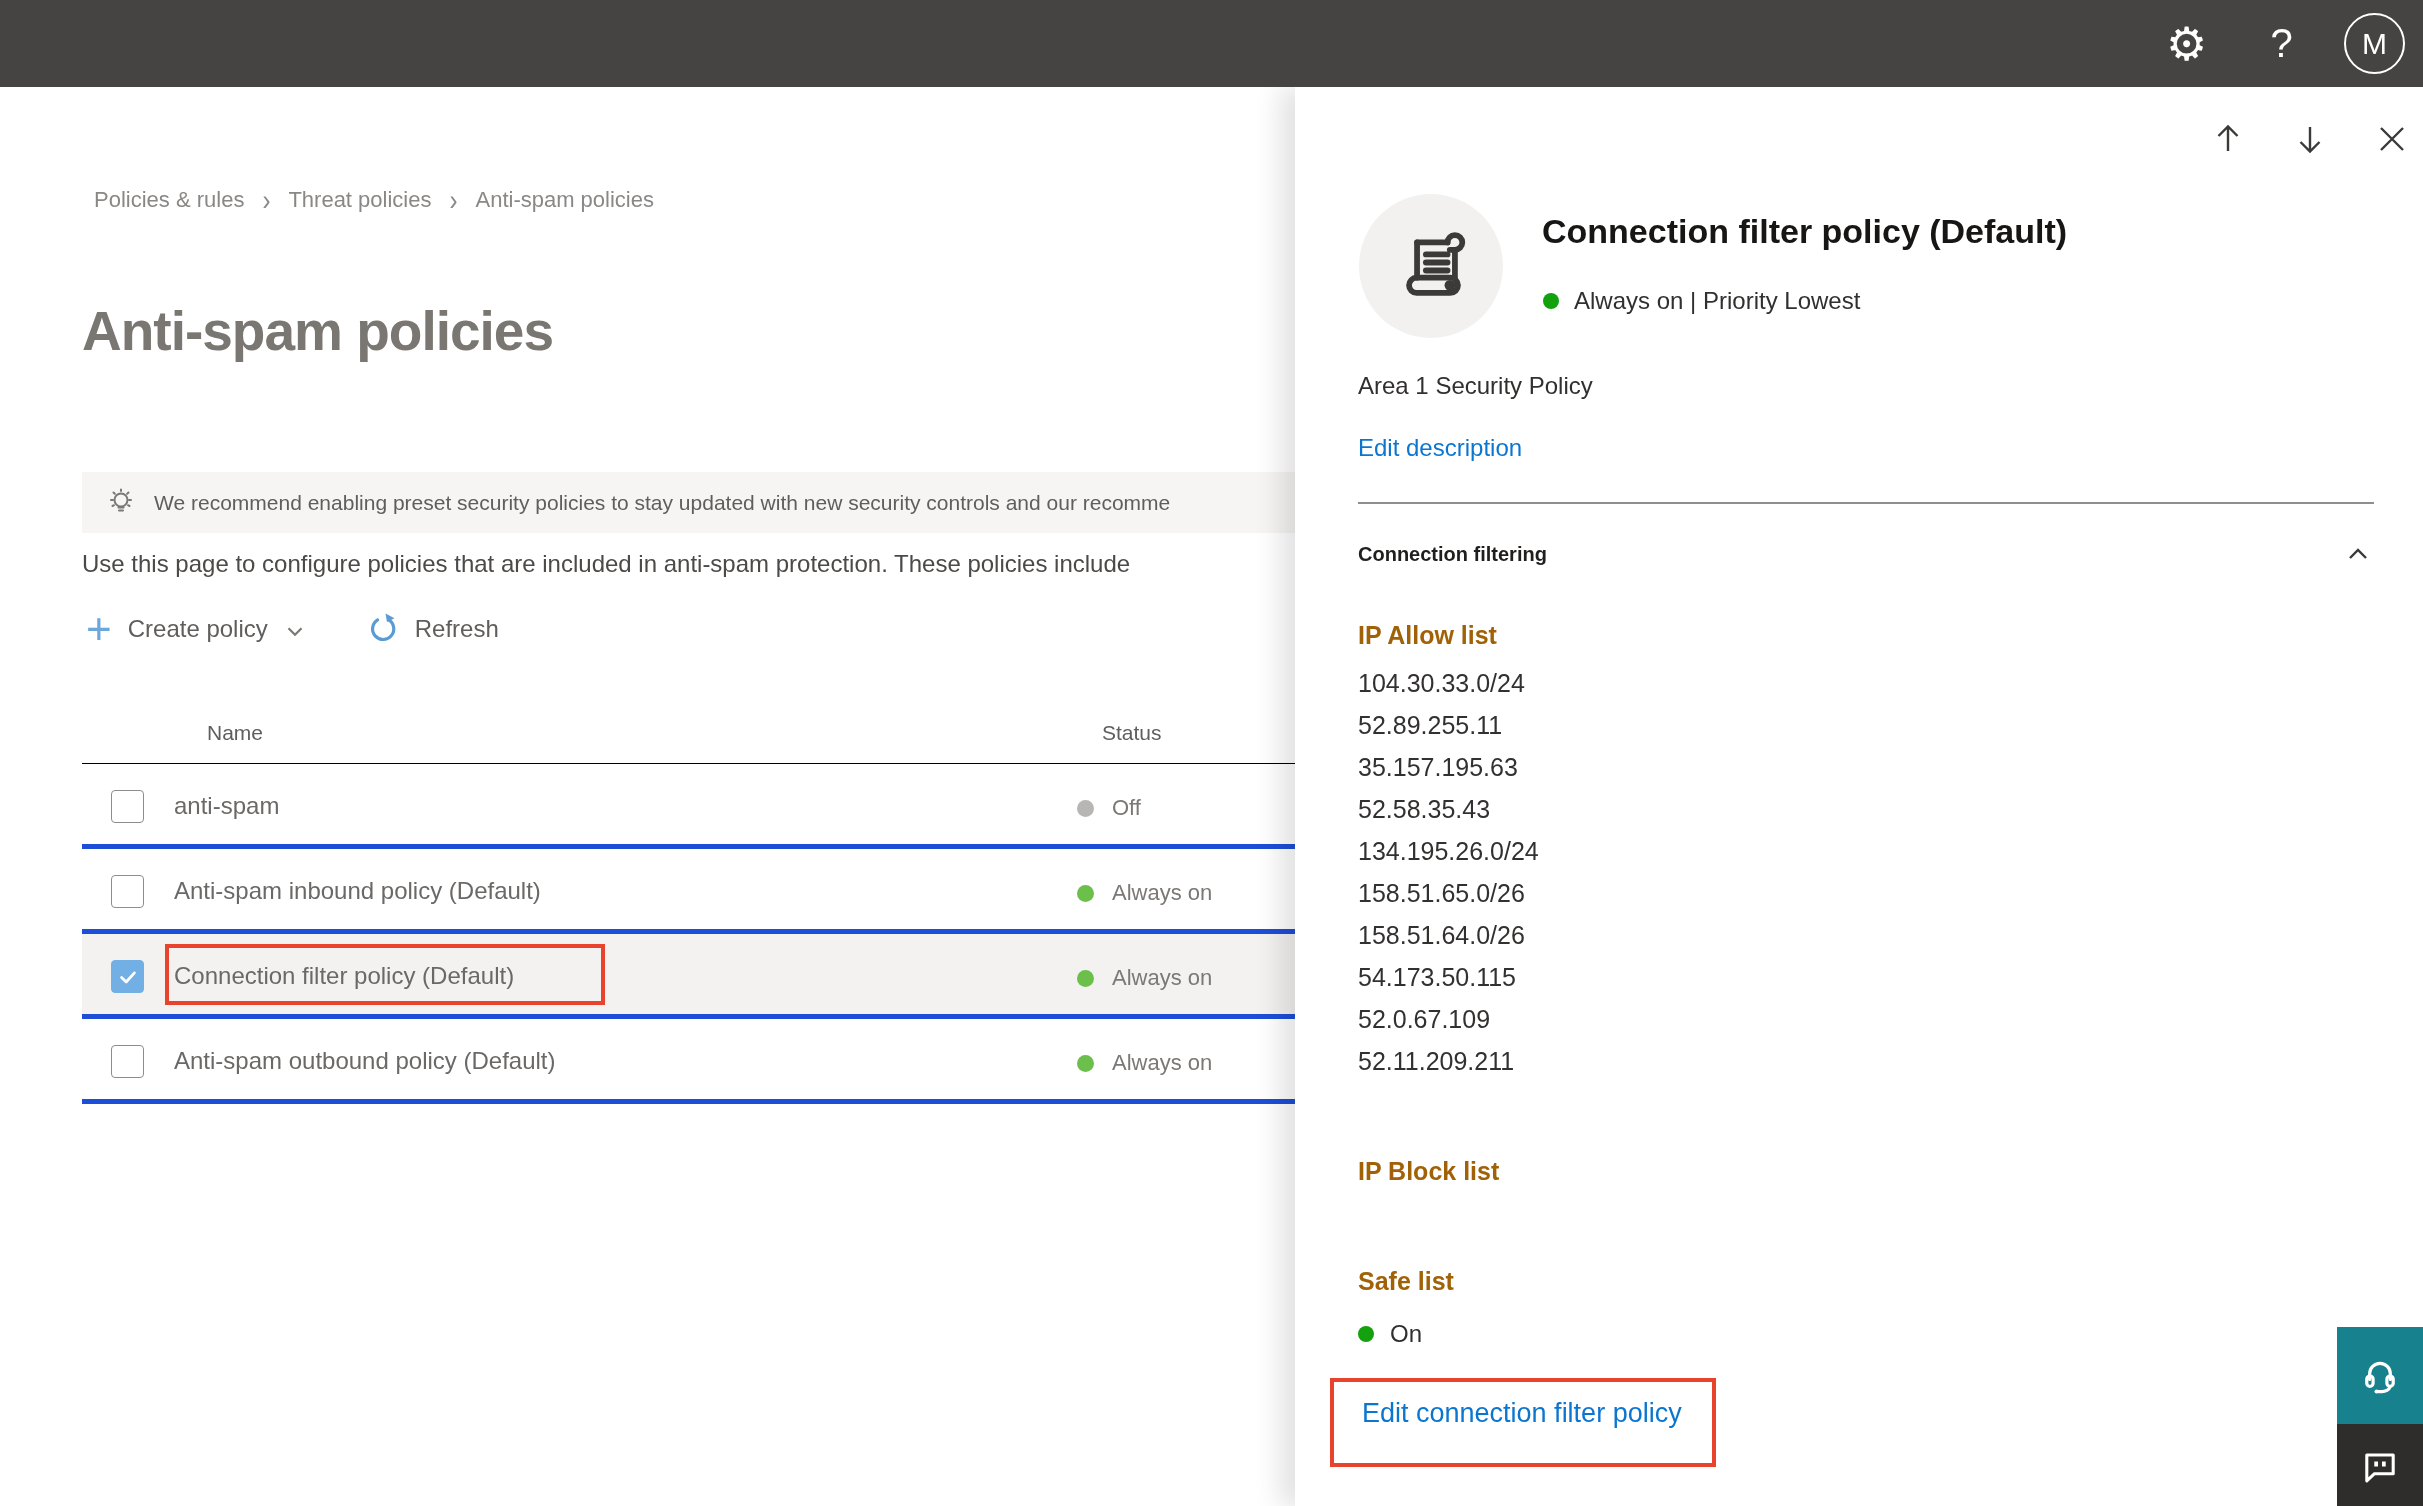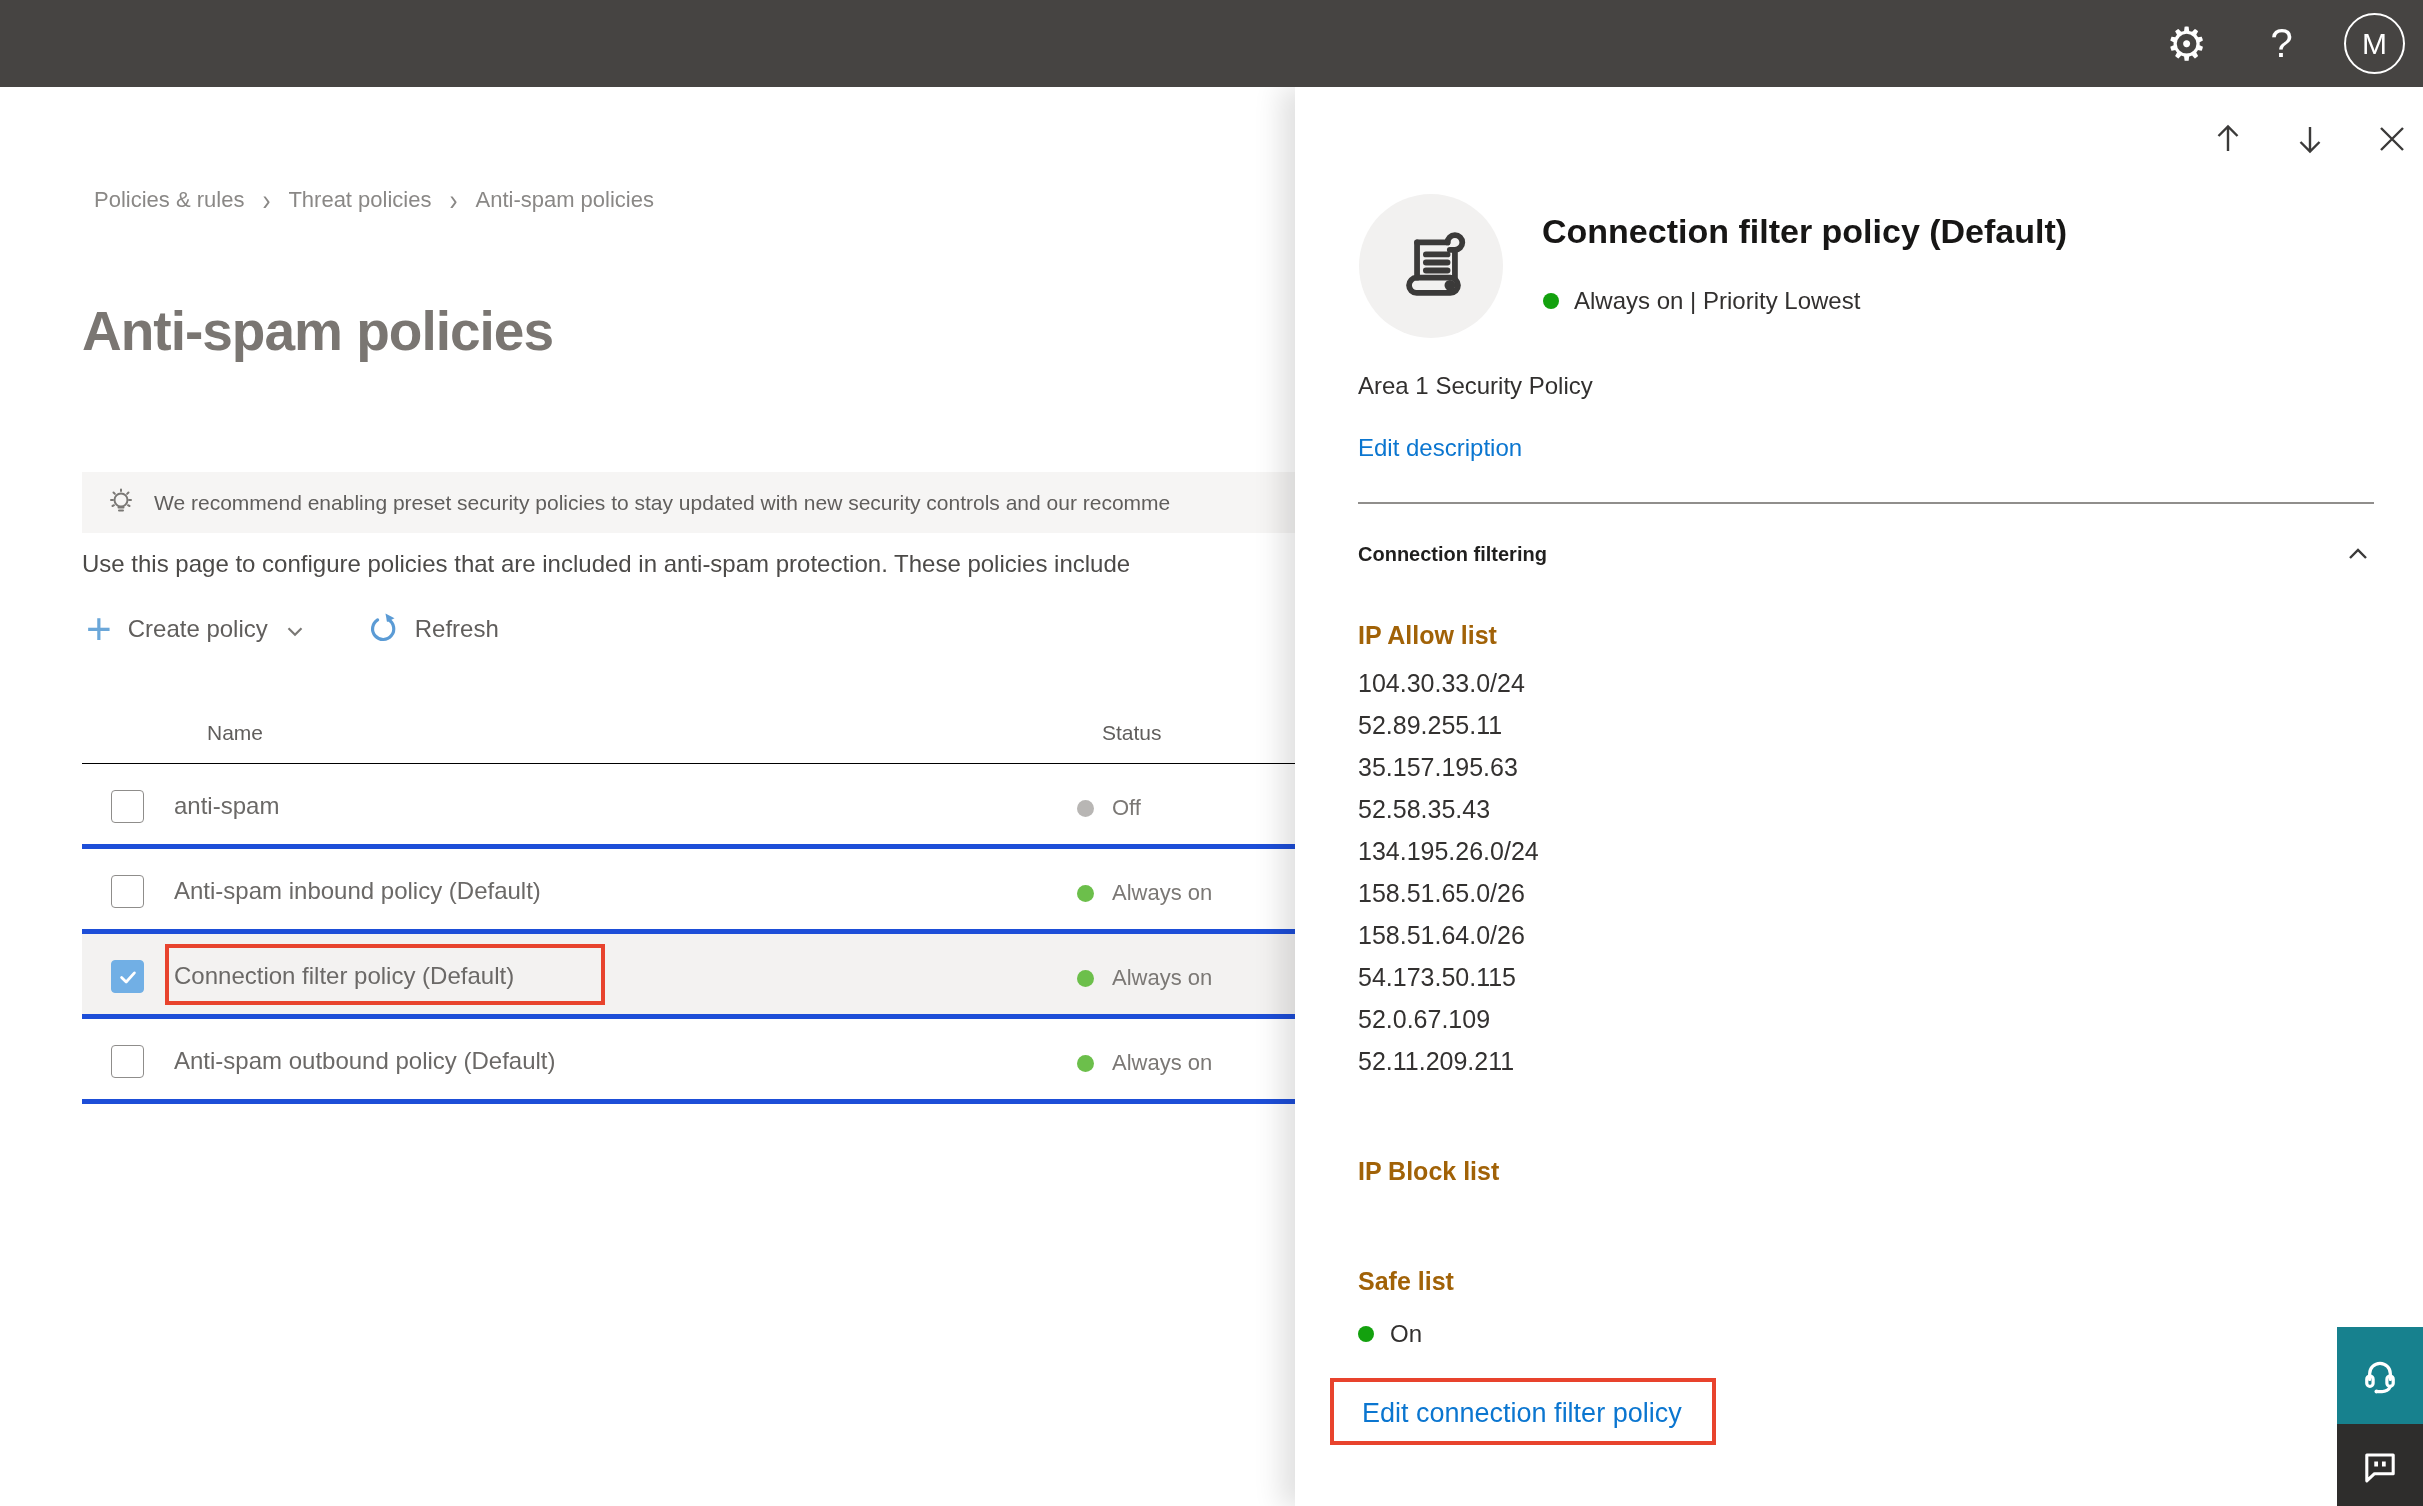--- a/index.html
+++ b/index.html
@@ -86,21 +86,21 @@
   .section-row { margin-top:34px; display:flex; justify-content:space-between; align-items:center; cursor:pointer; }
   .section-title { font-size:20px; font-weight:700; color:#201f1e; }
   .group-label { font-size:25px; font-weight:700; color:#a16207; }
   .ip-allow-label { margin-top:51px; }
   .ip-list { margin-top:12px; }
   .ip-list div { font-size:25px; color:#333130; line-height:42px; }
   .ip-block-label { margin-top:75px; }
   .safe-label { margin-top:81px; }
   .on-row { margin-top:24px; display:flex; align-items:center; gap:16px; font-size:24px; color:#32302f; }
   .edit-box { margin-top:30px; margin-left:-28px; display:inline-block;
-              border:4px solid var(--red-highlight,#e8432d); padding:16px 30px 12px 28px; }
+              border:4px solid var(--red-highlight,#e8432d); padding:16px 30px 34px 28px; }
   .edit-box .link { font-size:27px; }
 
   
   .help-btn { position:absolute; left:2337px; top:1327px; width:86px; height:97px;
               background:var(--teal-help,#17818e); display:flex; align-items:center;
               justify-content:center; z-index:30; cursor:pointer; }
   .feedback-btn { position:absolute; left:2337px; top:1424px; width:86px; height:83px;
                   background:#2e2d2c; display:flex; align-items:center; justify-content:center;
                   z-index:30; cursor:pointer; }
 

